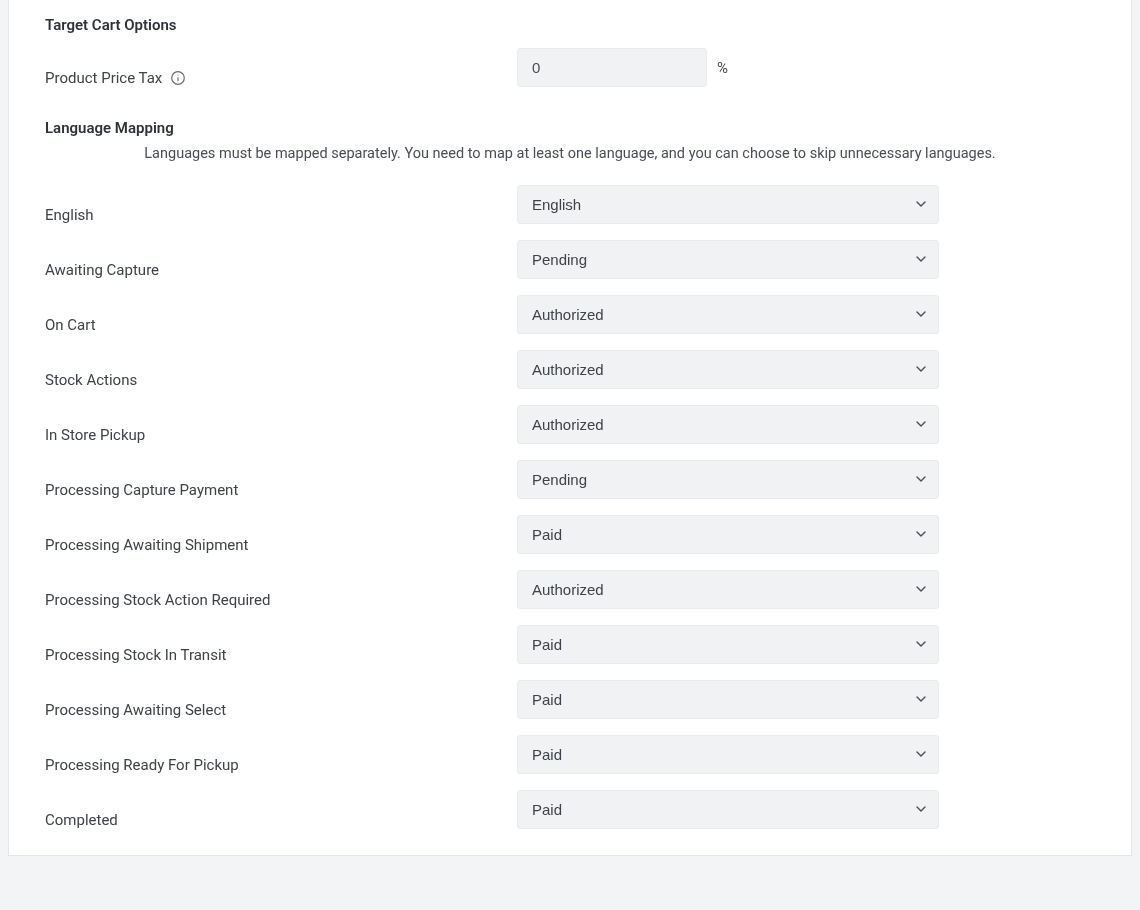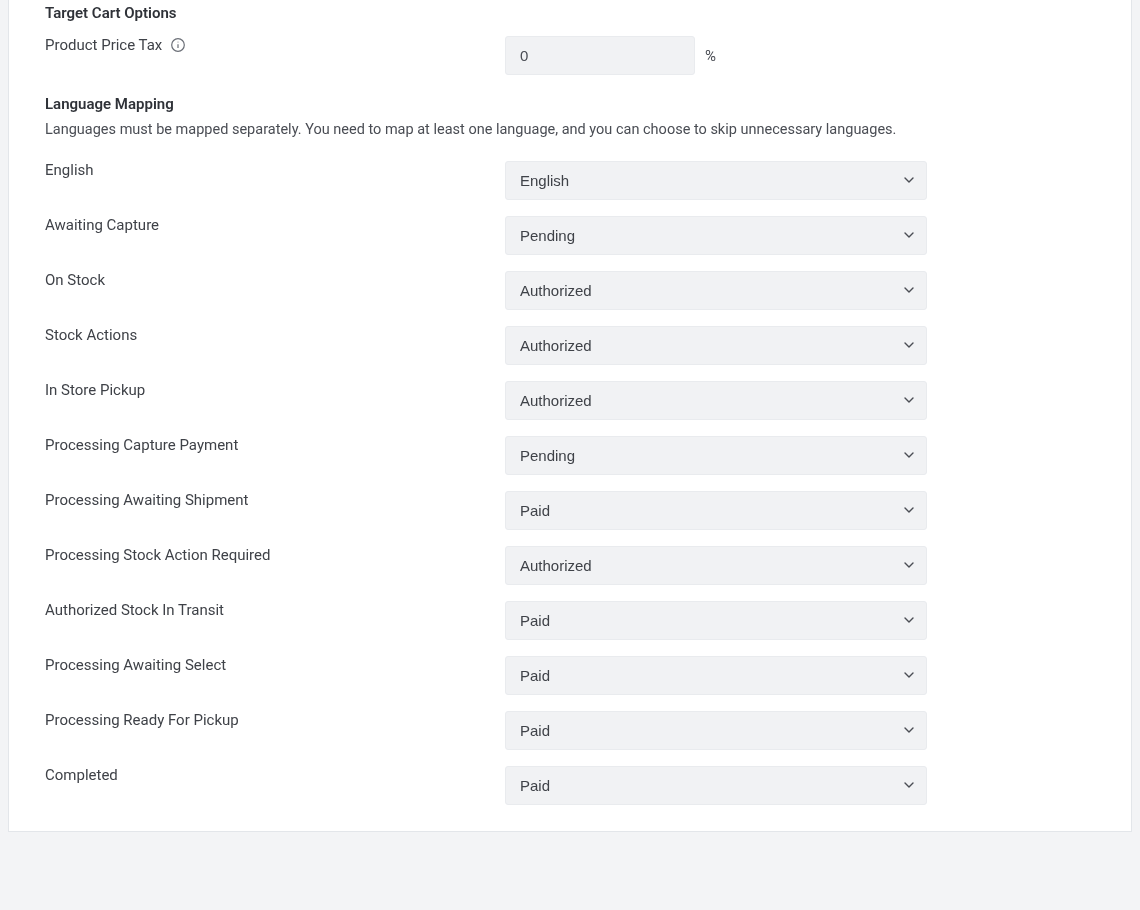--- a/index.html
+++ b/index.html
@@ -20,35 +20,37 @@
   .panel {
     background: #ffffff;
     border: 1px solid #e3e6ea;
     border-top: none;
     padding: 0 36px 10px 36px;
   }
   .section-title {
     font-weight: 600;
     color: #2f3238;
     font-size: 15px;
-    padding-top: 4px;
+    padding-top: 16px;
     padding-bottom: 14px;
   }
   .section-desc {
     color: #4a4d54;
     font-size: 14.5px;
     line-height: 1.5;
     margin-top: -8px;
     margin-bottom: 20px;
+    text-align: center;
   }
   .row {
     display: flex;
-    align-items: flex-start;
+    align-items: flex-end;
     min-height: 39px;
     margin-bottom: 16px;
+    gap: 12px;
   }
   .row .label-col {
     flex: 0 0 460px;
     display: flex;
     align-items: center;
     gap: 8px;
     color: #3f4248;
     font-size: 15px;
   }
   .row .ctrl-col {
@@ -155,21 +157,21 @@
           <div class="ctrl-col">
             <div class="select-wrap"><select><option value="Pending">Pending</option><option value="Authorized">Authorized</option><option value="Paid">Paid</option></select><span class="chev">
                 <svg width="12" height="12" viewBox="0 0 12 12">
                   <path d="M2 4 L6 8 L10 4" fill="none" stroke="#4a4d54" stroke-width="1.4" stroke-linecap="round" stroke-linejoin="round"></path>
                 </svg>
               </span></div>
           </div>
         </div>
         <div class="row">
           <div class="label-col">
-            <span>On Stock</span>
+            <span>On Cart</span>
           </div>
           <div class="ctrl-col">
             <div class="select-wrap"><select><option value="Pending">Pending</option><option value="Authorized" selected="">Authorized</option><option value="Paid">Paid</option></select><span class="chev">
                 <svg width="12" height="12" viewBox="0 0 12 12">
                   <path d="M2 4 L6 8 L10 4" fill="none" stroke="#4a4d54" stroke-width="1.4" stroke-linecap="round" stroke-linejoin="round"></path>
                 </svg>
               </span></div>
           </div>
         </div>
         <div class="row">
@@ -227,21 +229,21 @@
           <div class="ctrl-col">
             <div class="select-wrap"><select><option value="Pending">Pending</option><option value="Authorized" selected="">Authorized</option><option value="Paid">Paid</option></select><span class="chev">
                 <svg width="12" height="12" viewBox="0 0 12 12">
                   <path d="M2 4 L6 8 L10 4" fill="none" stroke="#4a4d54" stroke-width="1.4" stroke-linecap="round" stroke-linejoin="round"></path>
                 </svg>
               </span></div>
           </div>
         </div>
         <div class="row">
           <div class="label-col">
-            <span>Authorized Stock In Transit</span>
+            <span>Processing Stock In Transit</span>
           </div>
           <div class="ctrl-col">
             <div class="select-wrap"><select><option value="Pending">Pending</option><option value="Authorized">Authorized</option><option value="Paid" selected="">Paid</option></select><span class="chev">
                 <svg width="12" height="12" viewBox="0 0 12 12">
                   <path d="M2 4 L6 8 L10 4" fill="none" stroke="#4a4d54" stroke-width="1.4" stroke-linecap="round" stroke-linejoin="round"></path>
                 </svg>
               </span></div>
           </div>
         </div>
         <div class="row">

